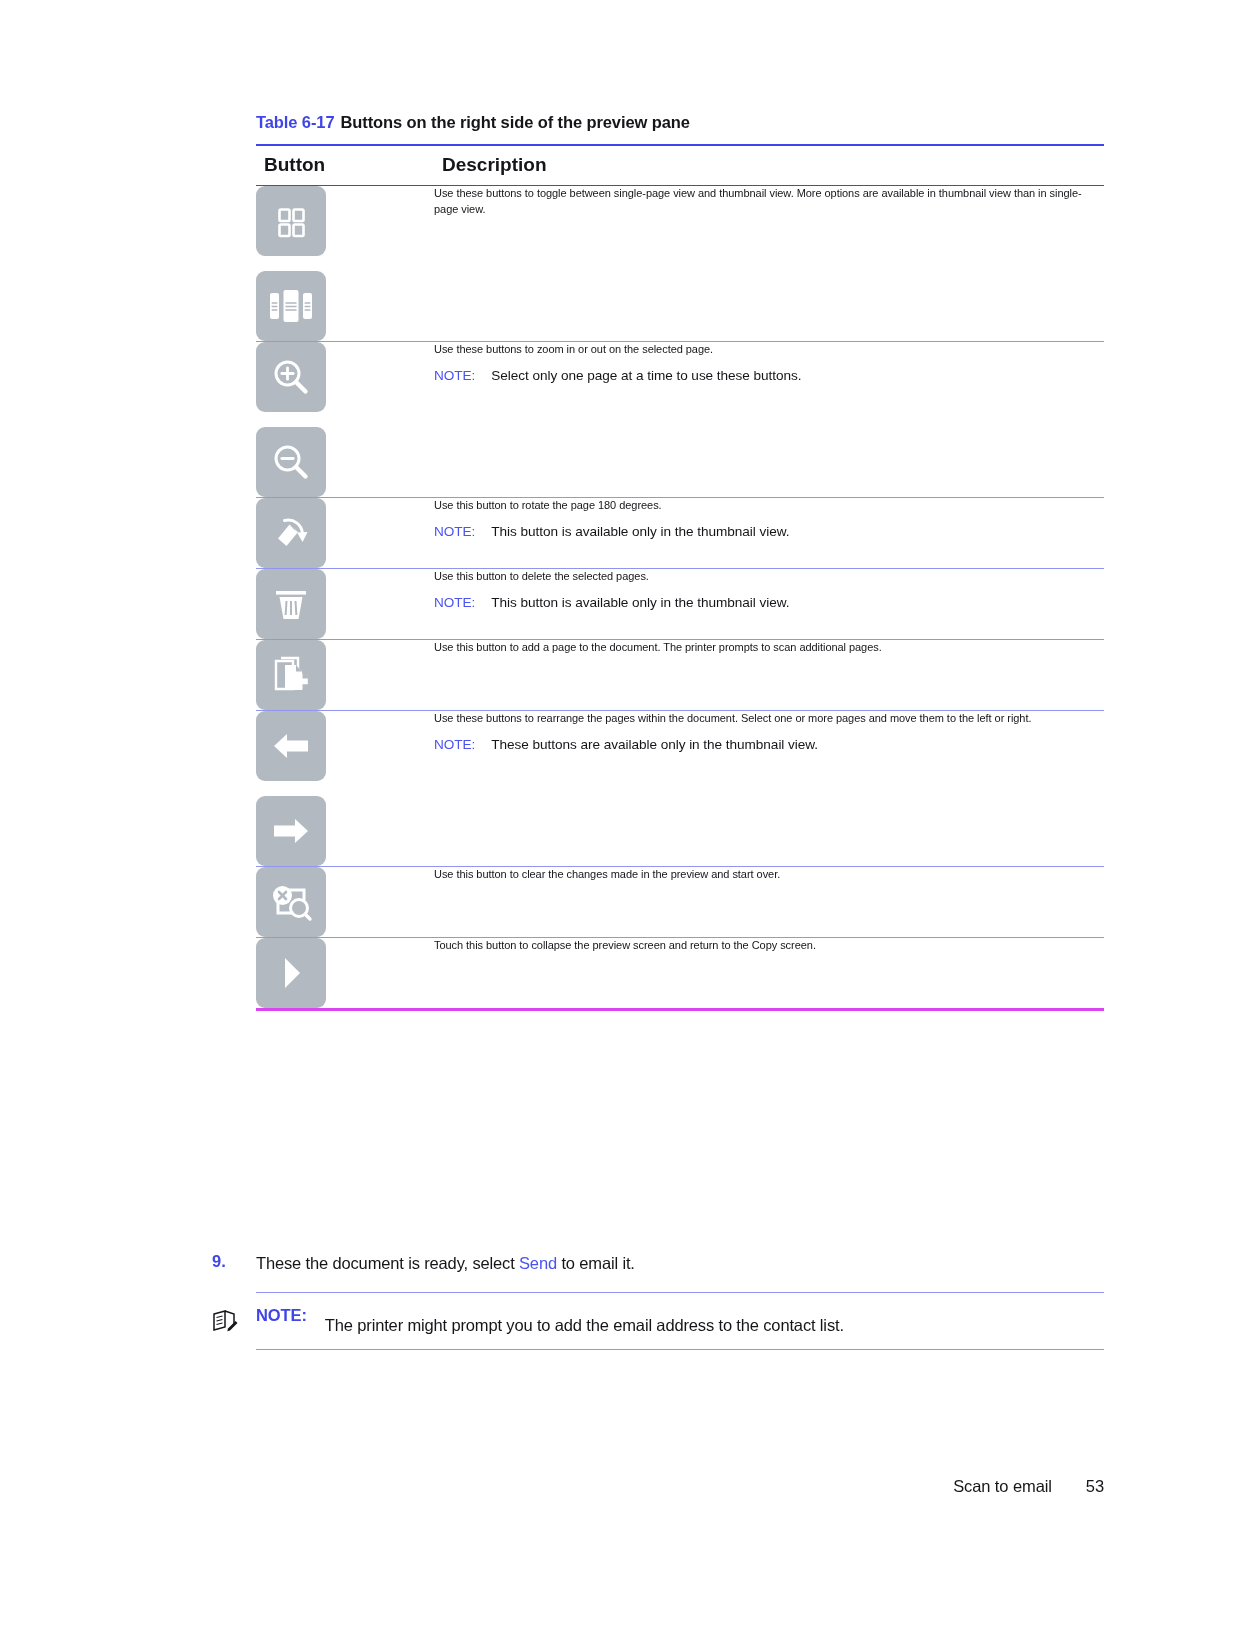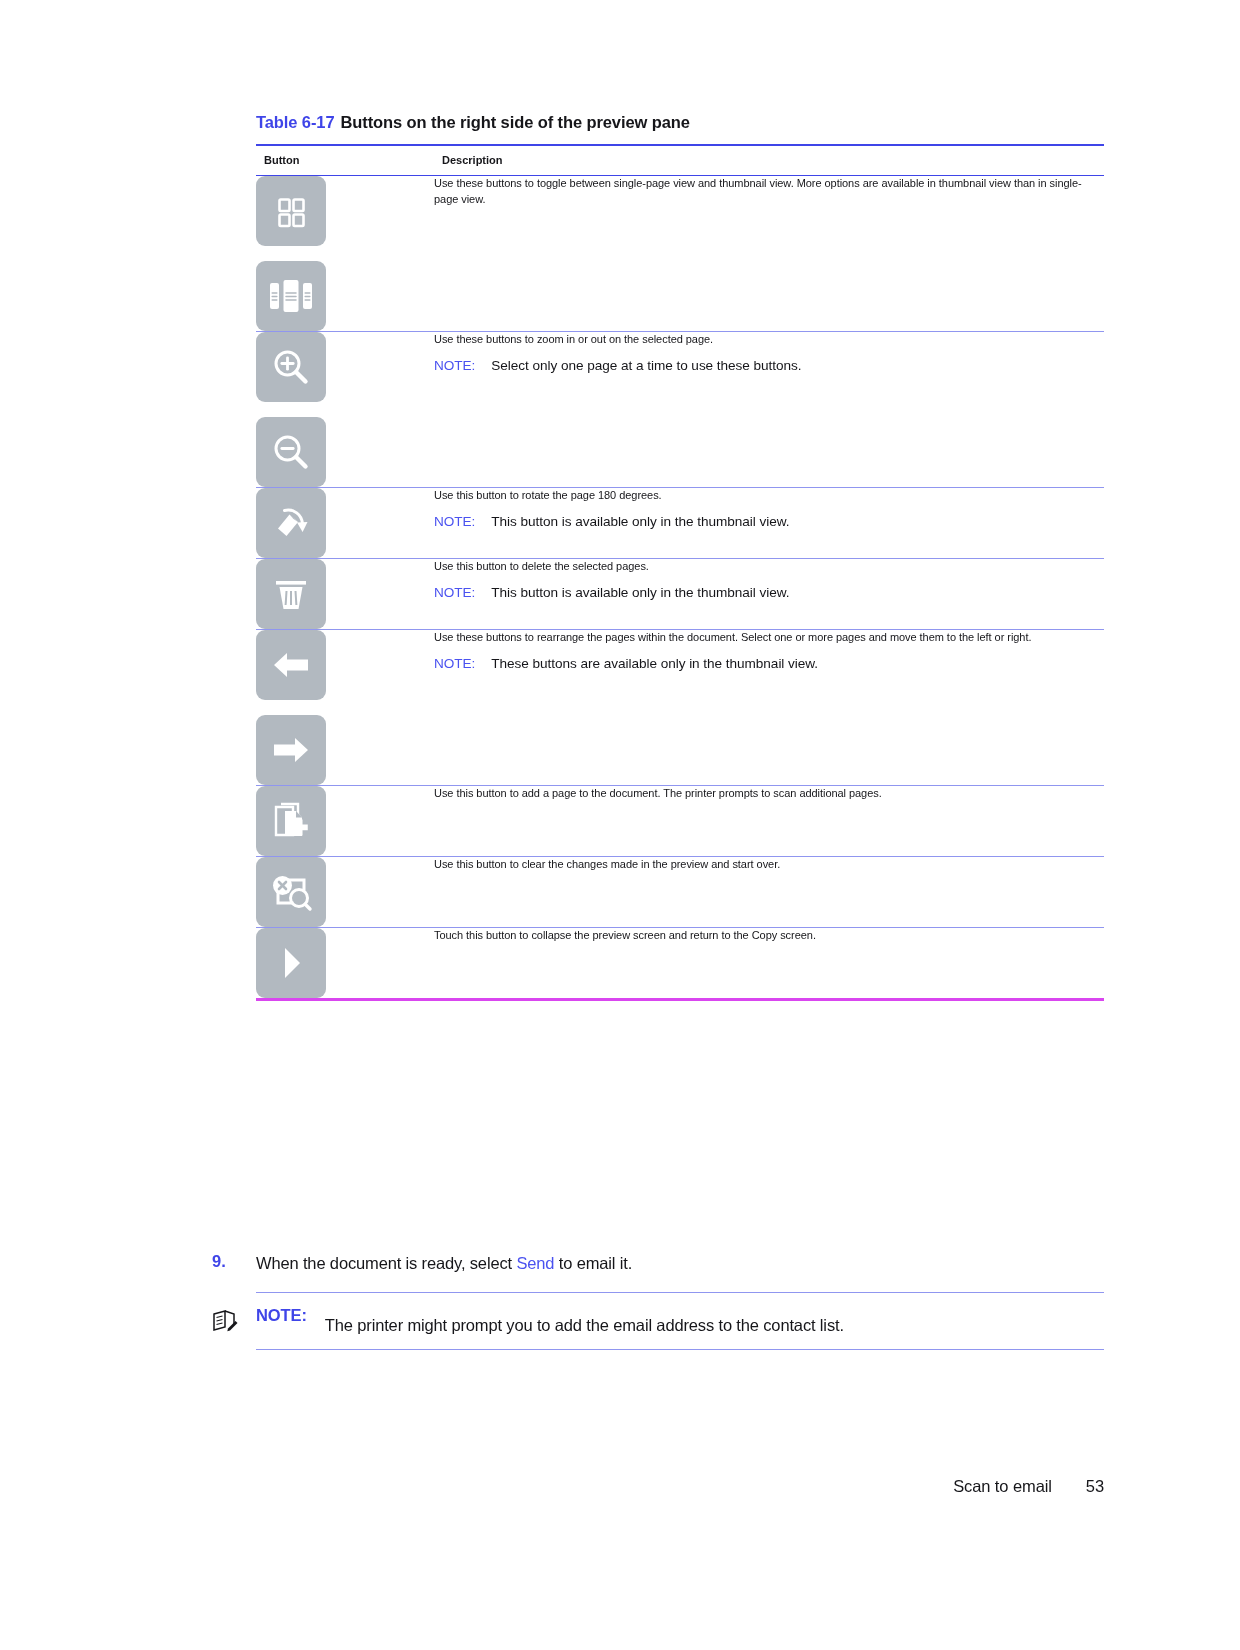--- a/index.html
+++ b/index.html
@@ -49,21 +49,21 @@
   table.buttons-table {
     border-collapse: collapse;
     width: 848px;
     table-layout: fixed;
   }
   table.buttons-table col.c-btn { width: 178px; }
   table.buttons-table col.c-desc { width: 670px; }
 
   table.buttons-table thead th {
     text-align: left;
-    font-size: 11px;
+    font-size: 19px;
     font-weight: 700;
     color: #16161a;
     padding: 8px 0 9px 8px;
     border-top: 2.2px solid #3f45e8;
     border-bottom: 1.6px solid #3f45e8;
     vertical-align: bottom;
   }
   table.buttons-table thead th.h-desc {
     padding-left: 8px;
   }
@@ -331,55 +331,55 @@
             <div class="note-line">
               <span class="note-label">NOTE:</span><span>This button is available only in the thumbnail view.</span>
             </div>
           </td>
         </tr>
 
         <tr>
           <td class="cell-buttons">
             <div class="btn-stack">
               <div class="icon-tile">
-                <svg width="44" height="34" viewBox="0 0 44 34" aria-hidden="true">
-                  <path d="M5 17 L18 5 L18 11.5 L39 11.5 L39 22.5 L18 22.5 L18 29 Z" fill="#ffffff"></path>
-                </svg>
-              </div>
-              <div class="icon-tile">
-                <svg width="44" height="34" viewBox="0 0 44 34" aria-hidden="true">
-                  <path d="M39 17 L26 5 L26 11.5 L5 11.5 L5 22.5 L26 22.5 L26 29 Z" fill="#ffffff"></path>
-                </svg>
-              </div>
-            </div>
-          </td>
-          <td class="cell-desc">
-            <div class="desc-line">Use these buttons to rearrange the pages within the document. Select one or more pages and move them to the left or right.</div>
-            <div class="note-line">
-              <span class="note-label">NOTE:</span><span>These buttons are available only in the thumbnail view.</span>
-            </div>
-          </td>
-        </tr>
-
-        <tr>
-          <td class="cell-buttons">
-            <div class="btn-stack">
-              <div class="icon-tile">
                 <svg width="44" height="44" viewBox="0 0 44 44" aria-hidden="true">
                   <path d="M7 8 L24 8 L24 36 L7 36 Z" fill="none" stroke="#ffffff" stroke-width="2.4"></path>
                   <path d="M12 5 L29 5 L29 33" fill="none" stroke="#ffffff" stroke-width="2.4"></path>
                   <path d="M16 12 L27 12 L33 18.5 L33 37 L16 37 Z" fill="#ffffff"></path>
                   <path d="M27 12 L27 18.5 L33 18.5 Z" fill="#b2b9c0"></path>
                   <path d="M26 27 L32 27 L32 21.5 L37.5 21.5 L37.5 27 L43 27 L43 33 L37.5 33 L37.5 38.5 L32 38.5 L32 33 L26 33 Z" fill="#ffffff" transform="translate(-4,-1) scale(0.95) translate(2,1)"></path>
                 </svg>
               </div>
             </div>
           </td>
           <td class="cell-desc">
             <div class="desc-line">Use this button to add a page to the document. The printer prompts to scan additional pages.</div>
+          </td>
+        </tr>
+
+        <tr>
+          <td class="cell-buttons">
+            <div class="btn-stack">
+              <div class="icon-tile">
+                <svg width="44" height="34" viewBox="0 0 44 34" aria-hidden="true">
+                  <path d="M5 17 L18 5 L18 11.5 L39 11.5 L39 22.5 L18 22.5 L18 29 Z" fill="#ffffff"></path>
+                </svg>
+              </div>
+              <div class="icon-tile">
+                <svg width="44" height="34" viewBox="0 0 44 34" aria-hidden="true">
+                  <path d="M39 17 L26 5 L26 11.5 L5 11.5 L5 22.5 L26 22.5 L26 29 Z" fill="#ffffff"></path>
+                </svg>
+              </div>
+            </div>
+          </td>
+          <td class="cell-desc">
+            <div class="desc-line">Use these buttons to rearrange the pages within the document. Select one or more pages and move them to the left or right.</div>
+            <div class="note-line">
+              <span class="note-label">NOTE:</span><span>These buttons are available only in the thumbnail view.</span>
+            </div>
           </td>
         </tr>
 
         <tr>
           <td class="cell-buttons">
             <div class="btn-stack">
               <div class="icon-tile">
                 <svg width="46" height="44" viewBox="0 0 46 44" aria-hidden="true">
                   <path d="M13 10 L36 10 L36 19" fill="none" stroke="#ffffff" stroke-width="3" stroke-linecap="square"></path>
                   <path d="M10 24 L10 33 L24 33" fill="none" stroke="#ffffff" stroke-width="3" stroke-linecap="square"></path>
@@ -413,21 +413,21 @@
             <div class="desc-line">Touch this button to collapse the preview screen and return to the Copy screen.</div>
           </td>
         </tr>
 
       </tbody>
     </table>
   </div>
 
   <div class="step">
     <div class="step-num">9.</div>
-    <div class="step-text"><span>When the document is ready, select </span><span class="link-send">Send</span><span> to email it.</span></div>
+    <div class="step-text"><span>These the document is ready, select </span><span class="link-send">Send</span><span> to email it.</span></div>
   </div>
 
   <div class="bottom-note">
     <div class="rule-top"></div>
     <div class="note-body">
       <div class="note-icon">
         <svg width="26" height="24" viewBox="0 0 26 24" aria-hidden="true">
           <path d="M2 6 L13 3 L13 19 L2 22 Z" fill="none" stroke="#16161a" stroke-width="1.5"></path>
           <path d="M13 3 L22 6 L22 16" fill="none" stroke="#16161a" stroke-width="1.5"></path>
           <g stroke="#16161a" stroke-width="1.2">

